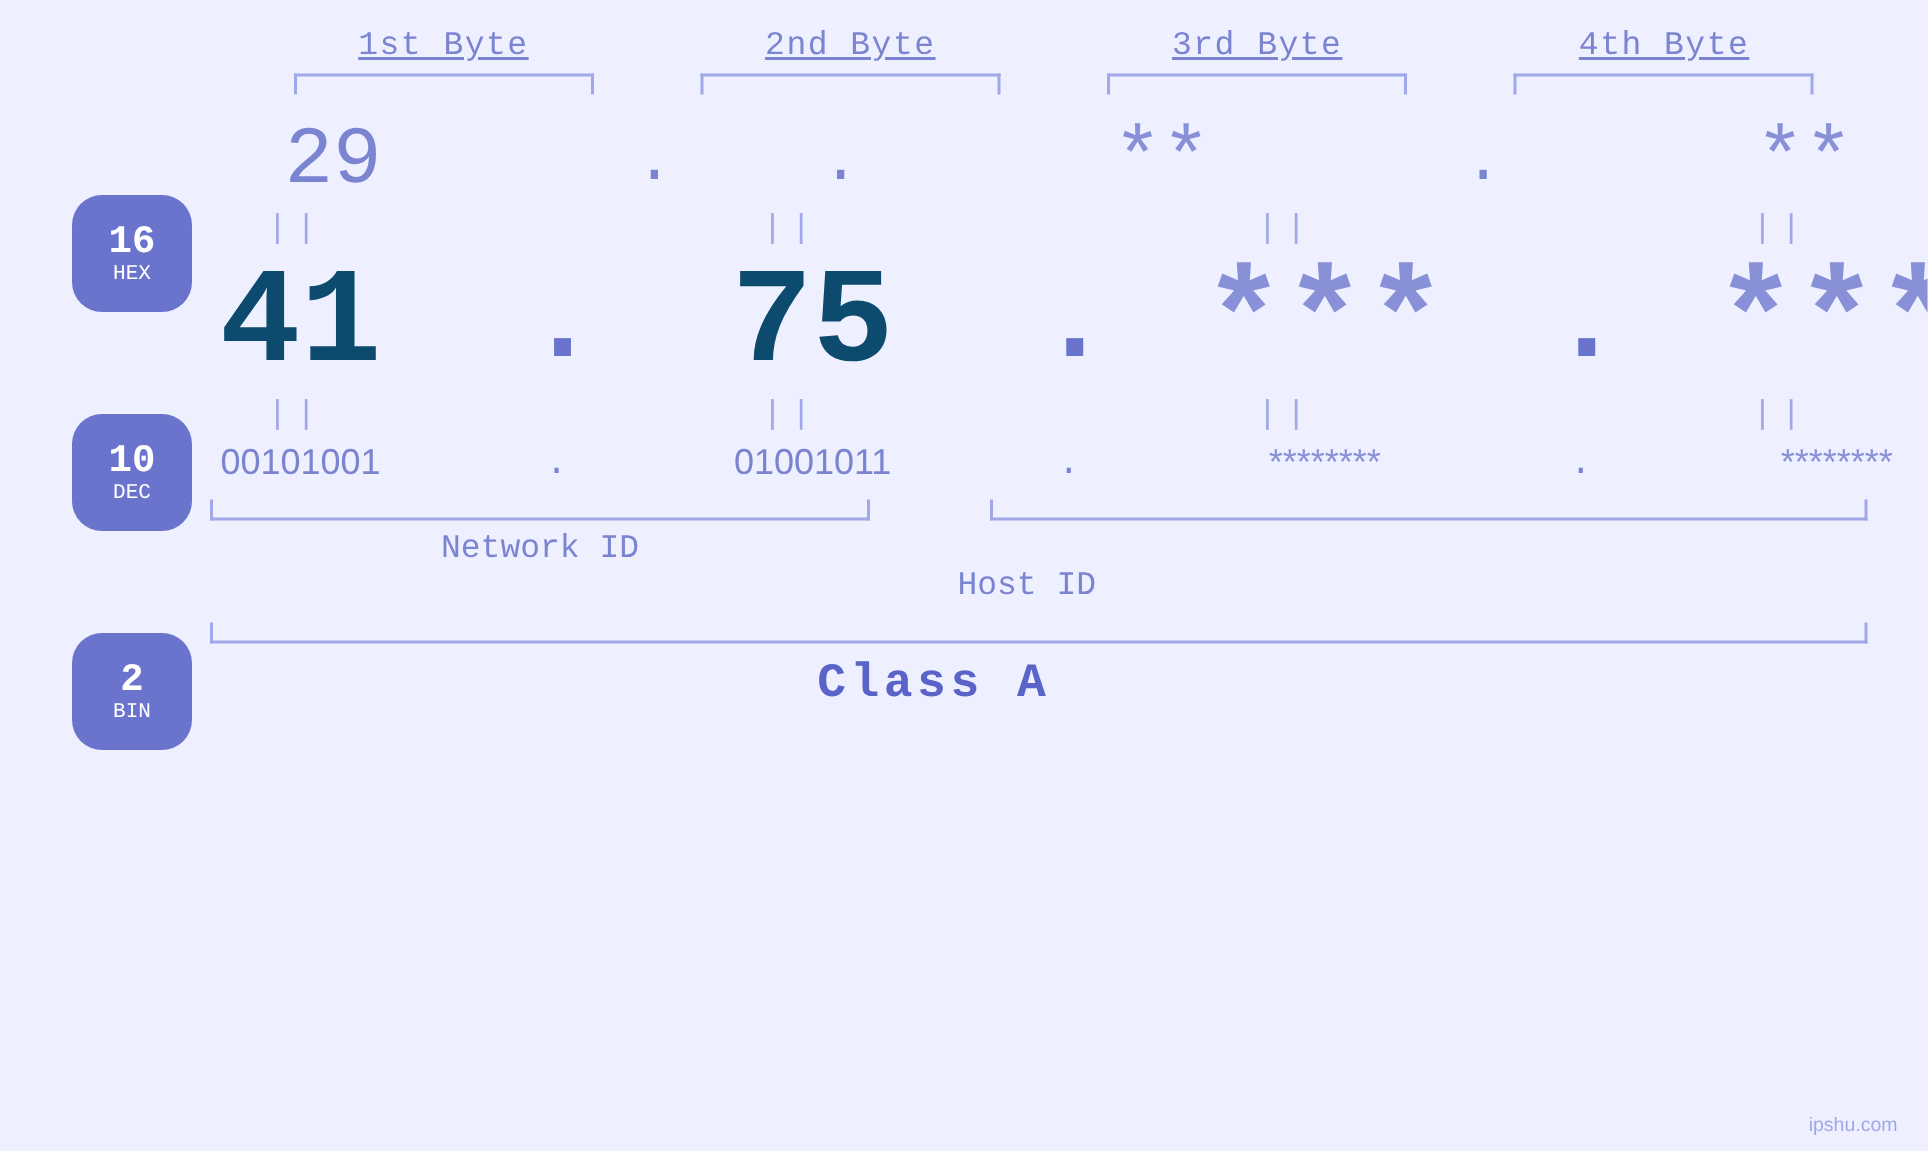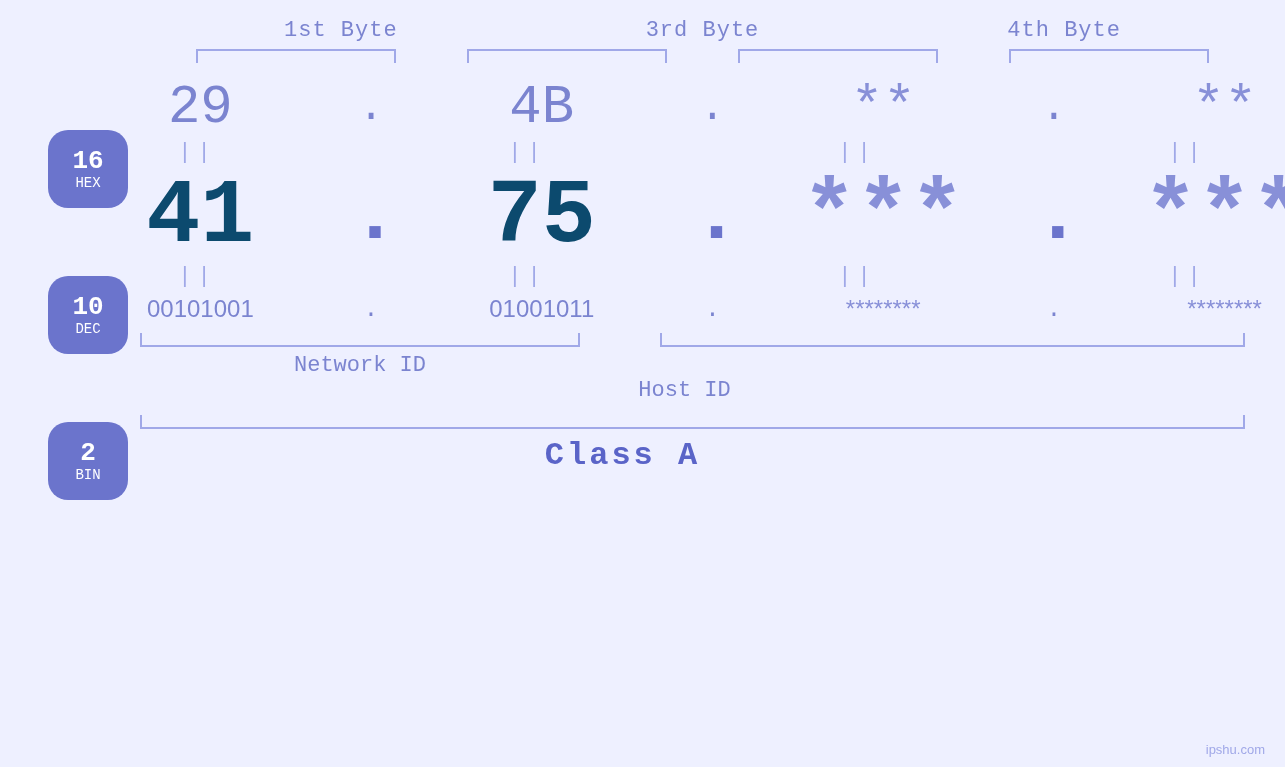--- a/index.html
+++ b/index.html
@@ -31,20 +31,21 @@
       justify-content: space-around;
       padding-right: 40px;
     }
 
     .byte-label {
       color: #7b84d0;
       font-size: 22px;
       text-align: center;
       width: 220px;
       letter-spacing: 1px;
+      text-decoration: underline;
     }
 
     
     .bracket-row {
       display: flex;
       width: 100%;
       padding-left: 160px;
       padding-right: 40px;
       justify-content: space-around;
       margin-top: 6px;
@@ -233,39 +234,37 @@
       color: #8890d8;
     }
   </style>
 </head>
 <body>
 
 <div class="container">
 
   <div class="byte-labels">
     <div class="byte-label">1st Byte</div>
+    <div class="byte-label">2nd Byte</div>
     <div class="byte-label">3rd Byte</div>
     <div class="byte-label">4th Byte</div>
   </div>
 
   <div class="bracket-row">
     <div class="bracket"></div>
     <div class="bracket"></div>
     <div class="bracket"></div>
     <div class="bracket"></div>
   </div>
 
   <div class="data-row" style="margin-left:140px; margin-top: 14px;">
     <div class="cell">
       <span class="hex-value">29</span>
     </div>
     <div style="font-size:42px;color:#7b84d0;width:40px;text-align:center;">.</div>
-    <div class="cell">
-      <span class="hex-value">4B</span>
-    </div>
     <div style="font-size:42px;color:#7b84d0;width:40px;text-align:center;">.</div>
     <div class="cell">
       <span class="hex-value star">**</span>
     </div>
     <div style="font-size:42px;color:#7b84d0;width:40px;text-align:center;">.</div>
     <div class="cell">
       <span class="hex-value star">**</span>
     </div>
   </div>
 

